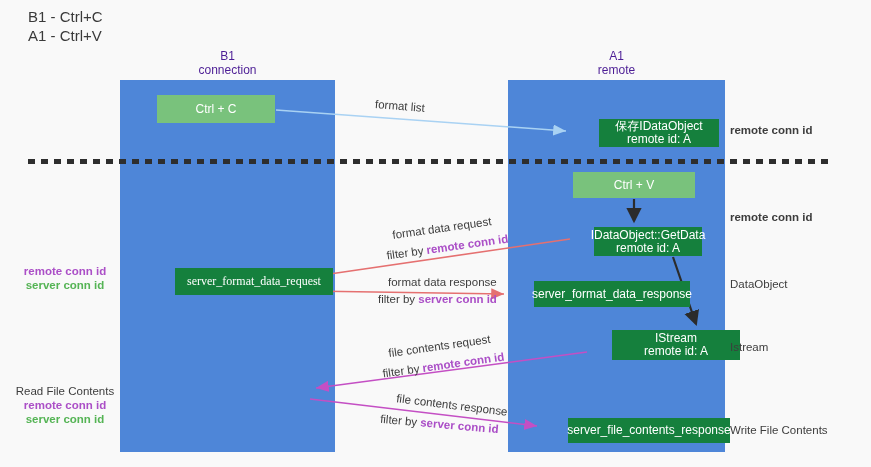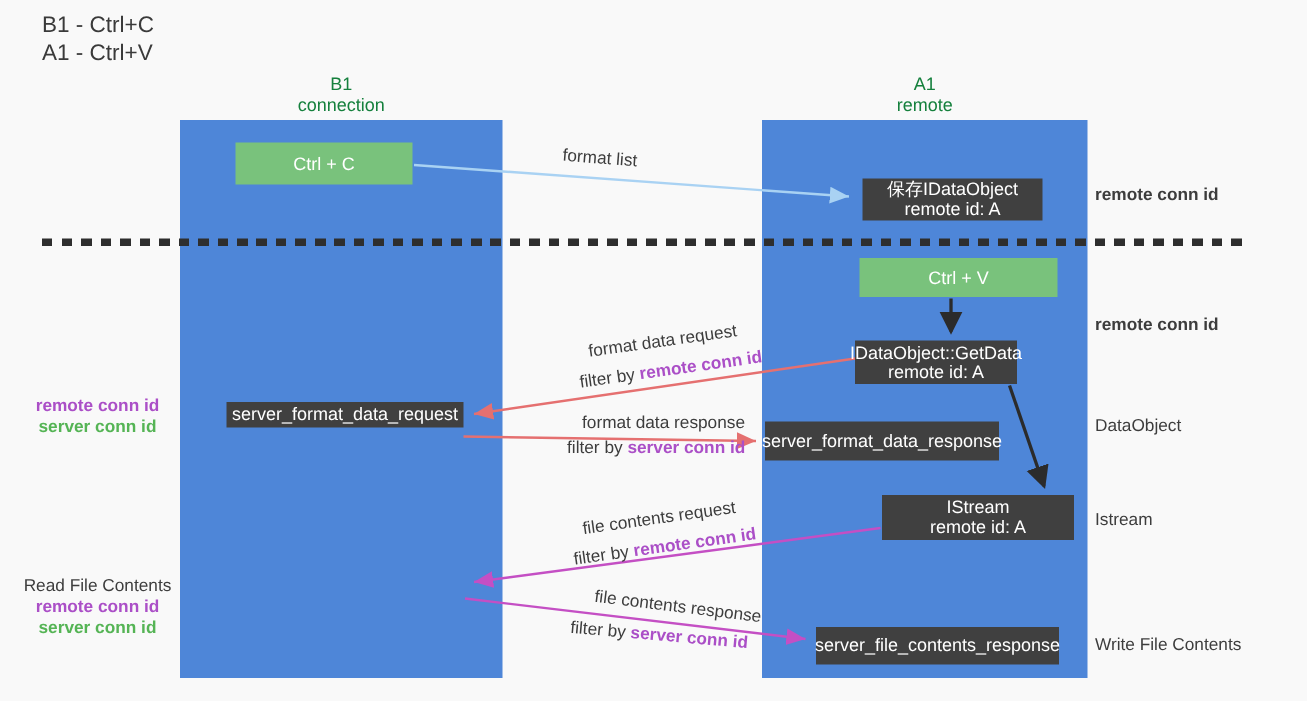--- a/index.html
+++ b/index.html
@@ -3,36 +3,36 @@
 <meta charset="utf-8">
 <style>
   * { box-sizing: border-box; }
   html,body { margin:0; padding:0; background:#f9f9f9; }
   body { font-family:"Liberation Sans", sans-serif; }
   .stage { position:relative; width:871px; height:467px; background:#f9f9f9; overflow:hidden; }
 
   .title { position:absolute; top:7px; left:0; width:100%; text-align:left;
            font-size:15px; line-height:19px; color:#3a3a3a;margin-left:28px; }
 
-  .colhead { position:absolute; text-align:center; font-size:12px; line-height:14px; color:#15803d; }
+  .colhead { position:absolute; text-align:center; font-size:12px; line-height:14px; color:#4c1d95; }
   .colhead-left  { left:120px; top:49px; width:215px; }
   .colhead-right { left:508px; top:49px; width:217px; }
 
   .col { position:absolute; top:80px; height:372px; background:#4e86d8; }
   .col-left  { left:120px; width:215px; }
   .col-right { left:508px; width:217px; }
 
   .dashline { position:absolute; left:28px; top:159px; width:804px; height:5px;
               background:repeating-linear-gradient(90deg,#2e2e2e 0 7px,transparent 7px 13px); }
 
   .box { position:absolute; display:flex; flex-direction:column; align-items:center;
          justify-content:center; color:#ffffff; font-size:12px; line-height:13px;
          text-align:center; white-space:nowrap; }
   .green  { background:#79c27c; }
-  .orange { background:#404040; }
+  .orange { background:#15803d;margin-left:24px; }
 
   .lbl { position:absolute; white-space:nowrap; font-size:11.5px; color:#3d3d3d; }
   .purple   { color:#ab4fc7; font-weight:bold; }
   .greentxt { color:#55b455; font-weight:bold; }
 
   .side-left { position:absolute; left:0; width:130px; text-align:center;
                font-size:11.5px; line-height:13.5px; }
   .side-right { position:absolute; left:730px; white-space:nowrap; font-size:11.5px; color:#3d3d3d; }
 
   svg.arrows { position:absolute; left:0; top:0; pointer-events:none; }
@@ -81,29 +81,29 @@
     <line x1="570" y1="239" x2="316" y2="276" stroke="#e57070" stroke-width="1.6" marker-end="url(#m-red)"></line>
     <line x1="309" y1="291" x2="504" y2="294" stroke="#e57070" stroke-width="1.6" marker-end="url(#m-red)"></line>
     <line x1="673" y1="257" x2="696" y2="324" stroke="#2b2b2b" stroke-width="2.2" marker-end="url(#m-black)"></line>
     <line x1="587" y1="352" x2="316" y2="388" stroke="#c44fc4" stroke-width="1.6" marker-end="url(#m-magenta)"></line>
     <line x1="310" y1="399" x2="537" y2="426" stroke="#c44fc4" stroke-width="1.6" marker-end="url(#m-magenta)"></line>
   </svg>
 
   <div class="box green" style="left:157px;top:95px;width:118px;height:28px;">
     <span>Ctrl + C</span>
   </div>
-  <div class="box orange" style="left:151px;top:268px;width:158px;height:17px;">
+  <div class="box orange" style="left:151px;top:268px;width:158px;height:27px;font-family:Liberation Serif, serif;">
     <span>server_format_data_request</span>
   </div>
 
   <div class="box orange" style="left:575px;top:119px;width:120px;height:28px;">
     <span>保存IDataObject</span>
     <span>remote id: A</span>
   </div>
-  <div class="box green" style="left:573px;top:172px;width:132px;height:26px;">
+  <div class="box green" style="left:573px;top:172px;width:122px;height:26px;">
     <span>Ctrl + V</span>
   </div>
   <div class="box orange" style="left:570px;top:227px;width:108px;height:29px;">
     <span>IDataObject::GetData</span>
     <span>remote id: A</span>
   </div>
   <div class="box orange" style="left:510px;top:281px;width:156px;height:26px;">
     <span>server_format_data_response</span>
   </div>
   <div class="box orange" style="left:588px;top:330px;width:128px;height:30px;">

